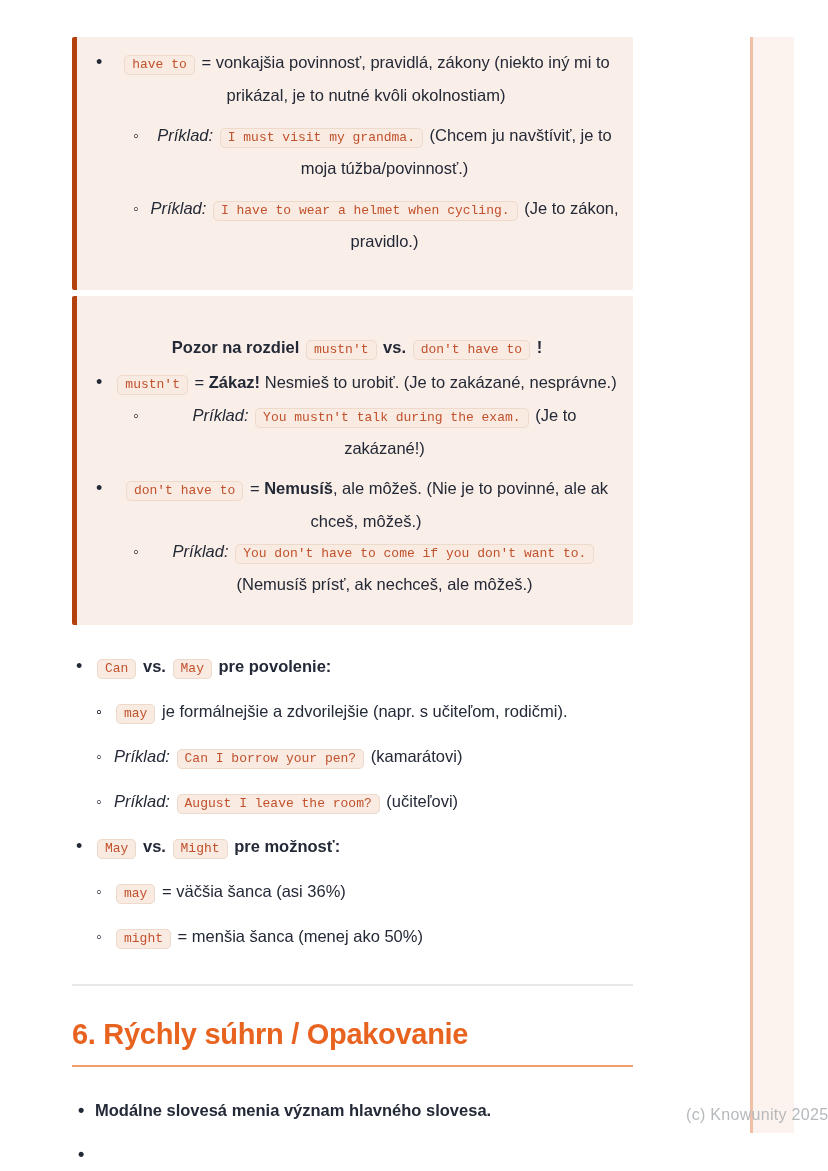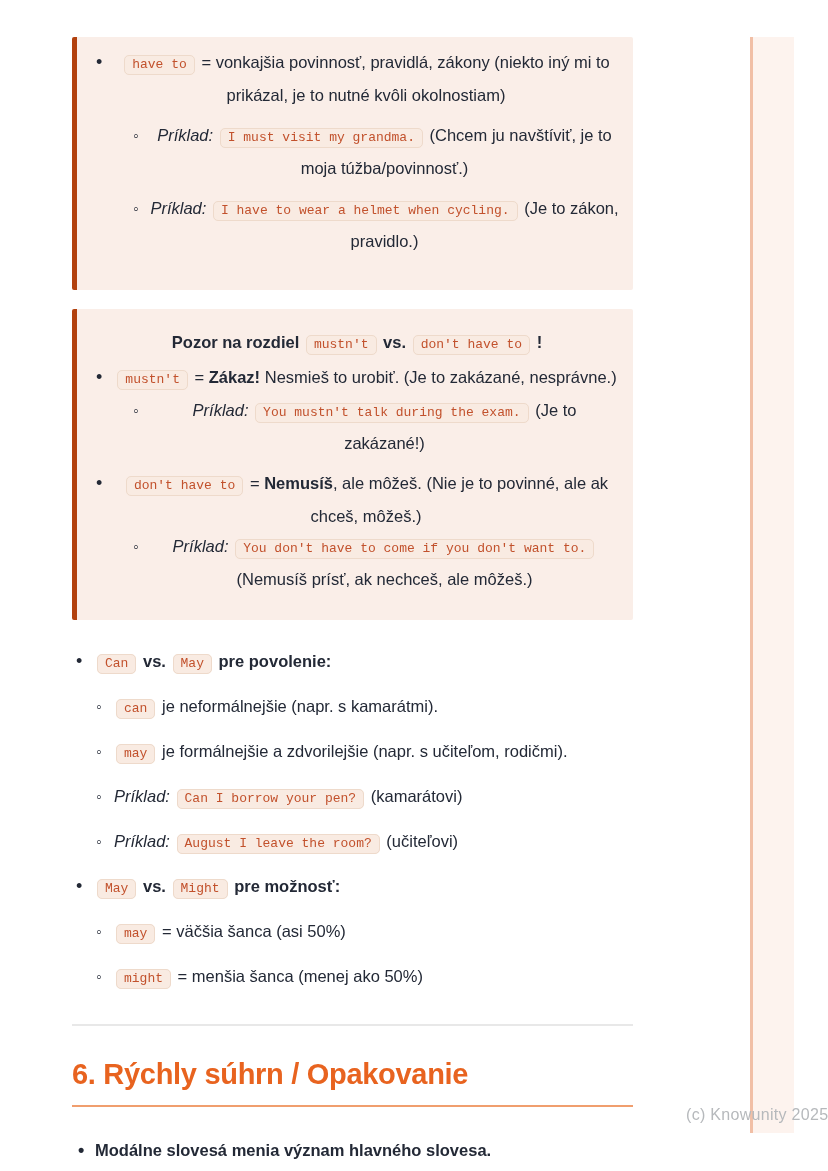--- a/index.html
+++ b/index.html
@@ -26,21 +26,21 @@
   
   .callout{
     background:var(--callout_bg);
     border-left:5px solid var(--callout_border);
     border-radius:2px;
     padding:8px 14px 28px 16px;
     box-sizing:border-box;
     text-align:center;
   }
   .callout-top{margin-top:37px;padding-bottom:32px;}
-  .callout-second{margin-top:19px;padding-top:18px;padding-bottom:26px;}
+  .callout-second{margin-top:6px;padding-top:36px;padding-bottom:26px;}
   .callout-title{margin:0 0 2px 2px;line-height:30px;}
 
   
   .li{position:relative;line-height:30px;margin:2px 0;}
   .marker{position:absolute;top:0;color:var(--body_text);}
   .l1 .marker::before{content:"\2022";font-size:18px;}
   .l2 .marker::before{content:"\25E6";font-size:16px;}
 
   .callout .l1{padding-left:20px;}
   .callout .l1 .marker{left:3px;}
@@ -132,41 +132,40 @@
       </div>
     </section>
 
     <section class="midlist">
       <div class="li l1">
         <span class="marker"></span>
         <span class="li-text"><span class="chip">Can</span><span> </span><span class="bold">vs.</span><span> </span><span class="chip">May</span><span> </span><span class="bold">pre povolenie:</span></span>
       </div>
       <div class="li l2">
         <span class="marker"></span>
-        <span class="li-text"><span class="chip">can</span><span> je neformálnejšie (napr. s kamarátmi).</span></span>
       </div>
       <div class="li l2">
         <span class="marker"></span>
         <span class="li-text"><span class="chip">may</span><span> je formálnejšie a zdvorilejšie (napr. s učiteľom, rodičmi).</span></span>
       </div>
       <div class="li l2">
         <span class="marker"></span>
         <span class="li-text"><span class="italic">Príklad:</span><span> </span><span class="chip">Can I borrow your pen?</span><span> (kamarátovi)</span></span>
       </div>
       <div class="li l2">
         <span class="marker"></span>
         <span class="li-text"><span class="italic">Príklad:</span><span> </span><span class="chip">August I leave the room?</span><span> (učiteľovi)</span></span>
       </div>
       <div class="li l1">
         <span class="marker"></span>
         <span class="li-text"><span class="chip">May</span><span> </span><span class="bold">vs.</span><span> </span><span class="chip">Might</span><span> </span><span class="bold">pre možnosť:</span></span>
       </div>
       <div class="li l2">
         <span class="marker"></span>
-        <span class="li-text"><span class="chip">may</span><span> = väčšia šanca (asi 50%)</span></span>
+        <span class="li-text"><span class="chip">may</span><span> = väčšia šanca (asi 36%)</span></span>
       </div>
       <div class="li l2">
         <span class="marker"></span>
         <span class="li-text"><span class="chip">might</span><span> = menšia šanca (menej ako 50%)</span></span>
       </div>
     </section>
 
     <hr class="divider">
 
     <h2 class="heading">6. Rýchly súhrn / Opakovanie</h2>

